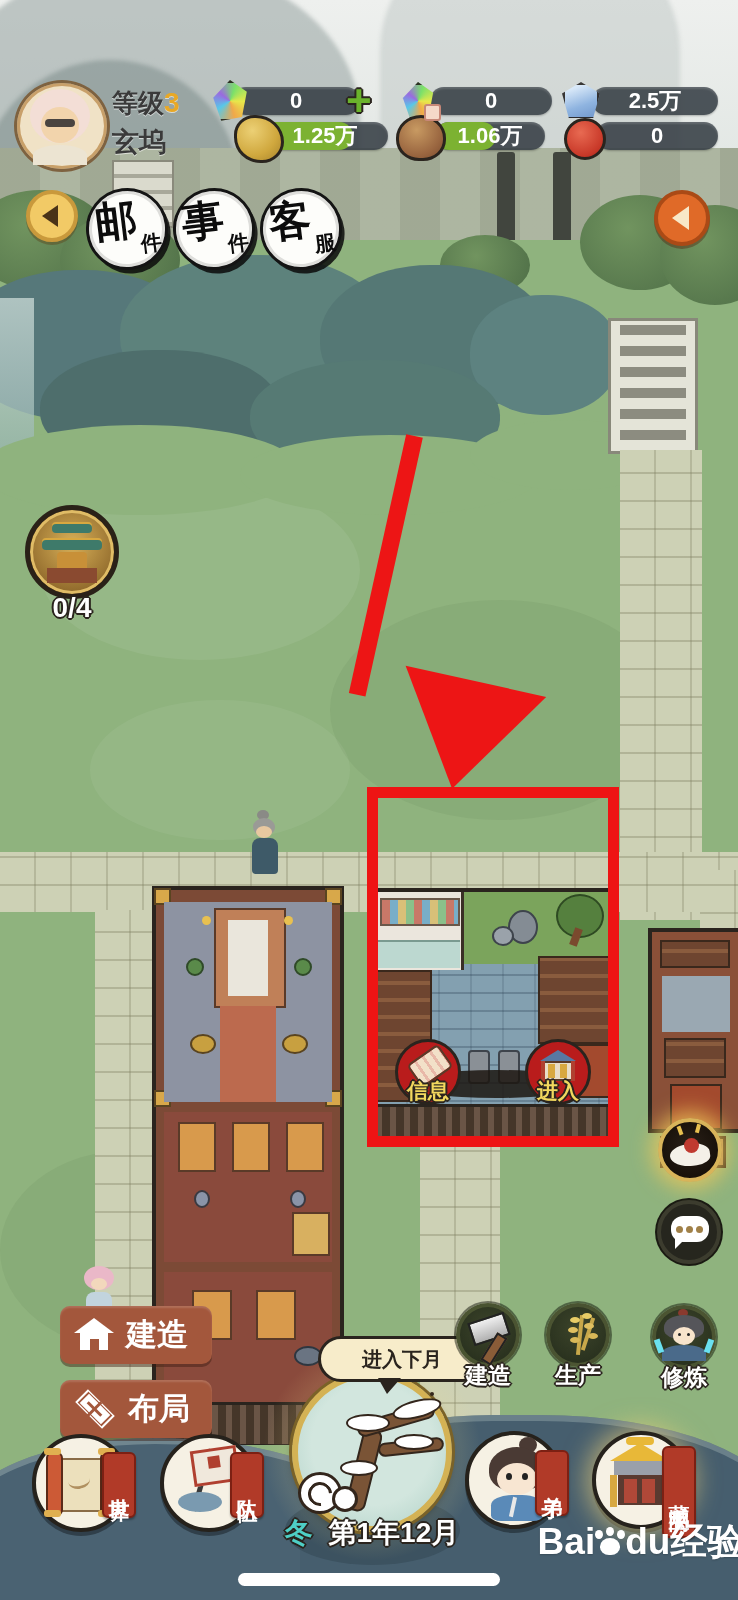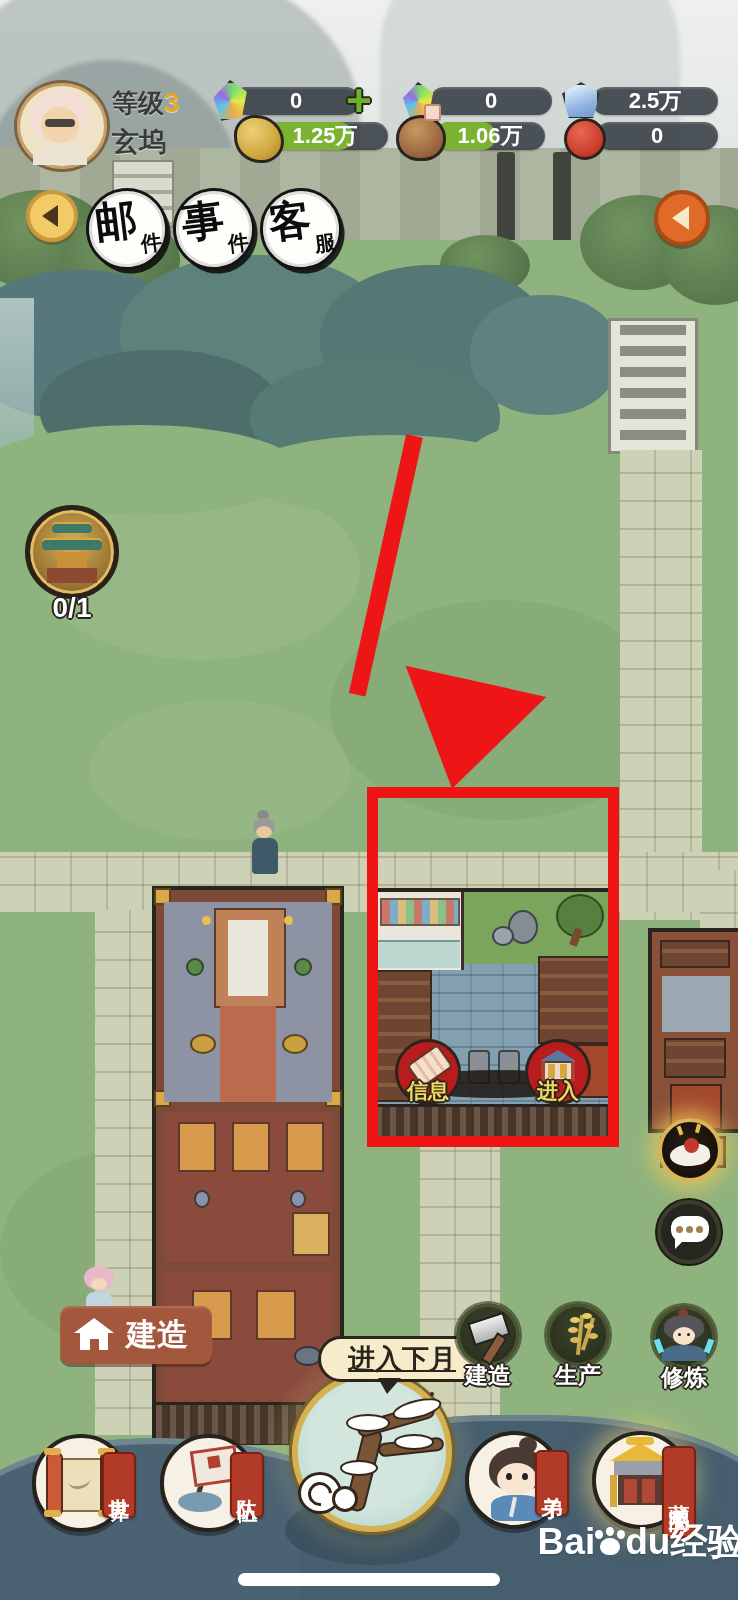--- a/index.html
+++ b/index.html
@@ -268,21 +268,21 @@
   </div>
 
   <div class="abs circ" style="left:25px;top:505px;width:94px;height:94px;background:radial-gradient(circle at 50% 40%,#d8b058,#8a6428 80%);border:5px solid #2a2118;box-shadow:inset 0 0 0 3px #e0bc66;box-sizing:border-box;z-index:50;">
     <div style="position:absolute;left:0;top:0;width:100%;height:100%;">
       <div class="abs" style="left:22px;top:14px;width:40px;height:9px;background:#3e7a6a;border-radius:4px;box-shadow:0 -2px 0 #d8a840;"></div>
       <div class="abs" style="left:12px;top:30px;width:60px;height:10px;background:#3e7a6a;border-radius:4px;box-shadow:0 -2px 0 #d8a840;"></div>
       <div class="abs" style="left:27px;top:42px;width:30px;height:20px;background:#c89038;border-radius:4px;"></div>
       <div class="abs" style="left:17px;top:58px;width:50px;height:15px;background:#8a4a30;"></div>
     </div>
   </div>
-  <div class="abs otl" style="left:25px;top:592px;width:94px;text-align:center;font-size:28px;font-weight:bold;color:#fff;z-index:50;">0/1</div>
+  <div class="abs otl" style="left:25px;top:592px;width:94px;text-align:center;font-size:28px;font-weight:bold;color:#fff;z-index:50;">0/4</div>
 
 
   <div class="io-btn" style="left:395px;top:1039px;">
     <div style="position:absolute;left:13px;top:10px;width:34px;height:24px;background:repeating-linear-gradient(90deg,#f2e0c8 0 6px,#e8b8a8 6px 9px);border:2px solid #5a3a28;border-radius:5px;transform:rotate(-35deg);"></div>
     <div class="io-label otl">信息</div>
   </div>
   <div class="io-btn" style="left:525px;top:1039px;">
     <div style="position:absolute;left:12px;top:8px;width:36px;height:34px;">
       <div style="position:absolute;left:0;top:0;width:0;height:0;border-left:18px solid transparent;border-right:18px solid transparent;border-bottom:11px solid #5878a2;"></div>
       <div style="position:absolute;left:3px;top:11px;width:30px;height:20px;background:#e8ddc8;border:2px solid #5a3a28;box-sizing:border-box;"></div>
@@ -315,20 +315,30 @@
     </div>
   </div>
 
   <div class="brown-btn" style="top:1306px;">
     <div style="position:relative;width:40px;height:34px;">
       <div style="position:absolute;left:0;top:0;width:0;height:0;border-left:20px solid transparent;border-right:20px solid transparent;border-bottom:15px solid #fff;"></div>
       <div style="position:absolute;left:6px;top:15px;width:28px;height:17px;background:#fff;"></div>
       <div style="position:absolute;left:16px;top:21px;width:9px;height:11px;background:#a3573c;"></div>
     </div>
     <span>建造</span>
+  </div>
+  <div class="brown-btn" style="top:1380px;">
+    <div style="position:relative;width:42px;height:34px;">
+      <div style="position:absolute;left:4px;top:4px;width:34px;height:26px;transform:rotate(45deg) scaleY(.6);background:
+        conic-gradient(#fff 0 25%,#a3573c 0 0) 0 0/ 50% 50%, #fff;outline:2px solid #fff;
+        background-image:linear-gradient(#fff,#fff);box-shadow:inset 0 0 0 2px #a3573c;"></div>
+      <div style="position:absolute;left:19px;top:1px;width:3px;height:32px;background:#a3573c;transform:rotate(45deg) scaleY(.6);"></div>
+      <div style="position:absolute;left:19px;top:1px;width:3px;height:32px;background:#a3573c;transform:rotate(-45deg) scaleY(.6);"></div>
+    </div>
+    <span>布局</span>
   </div>
 
   <div class="abs circ" style="left:262px;top:1342px;width:220px;height:220px;background:radial-gradient(circle,rgba(240,220,140,.55),rgba(240,220,140,0) 70%);z-index:32;"></div>
   <div class="abs circ" style="left:292px;top:1372px;width:160px;height:160px;background:radial-gradient(circle at 50% 45%,#d2e6de 55%,#aed0c6);border:6px solid #d4b254;box-shadow:0 0 0 3px #7a6228,0 4px 8px rgba(0,0,0,.3);box-sizing:border-box;z-index:33;">
     <div style="position:absolute;left:0;top:0;width:100%;height:100%;">
       <div class="abs" style="left:56px;top:50px;width:16px;height:80px;background:#7a5436;border:2px solid #33261c;border-radius:8px;transform:rotate(14deg);"></div>
       <div class="abs" style="left:58px;top:34px;width:76px;height:12px;background:#7a5436;border:2px solid #33261c;border-radius:8px;transform:rotate(-16deg);"></div>
       <div class="abs" style="left:80px;top:62px;width:62px;height:10px;background:#7a5436;border:2px solid #33261c;border-radius:8px;transform:rotate(-6deg);"></div>
       <div class="abs" style="left:48px;top:36px;width:40px;height:14px;background:#fff;border:2px solid #33261c;border-radius:50%;"></div>
       <div class="abs" style="left:94px;top:22px;width:46px;height:14px;background:#fff;border:2px solid #33261c;border-radius:50%;transform:rotate(-14deg);"></div>
@@ -336,23 +346,27 @@
       <div class="abs" style="left:96px;top:56px;width:36px;height:12px;background:#fff;border:2px solid #33261c;border-radius:50%;"></div>
       <div class="abs circ" style="left:132px;top:14px;width:4px;height:4px;background:#33261c;"></div>
     </div>
     <div>
       <div class="abs circ" style="left:0px;top:94px;width:44px;height:42px;background:#fff;border:3px solid #33261c;box-sizing:border-box;"></div>
       <div class="abs circ" style="left:34px;top:108px;width:26px;height:26px;background:#fff;border:3px solid #33261c;box-sizing:border-box;"></div>
       <div class="abs circ" style="left:10px;top:104px;width:18px;height:18px;border:3px solid #33261c;border-right-color:transparent;transform:rotate(40deg);"></div>
     </div>
   </div>
   <div class="abs" style="left:318px;top:1336px;width:168px;height:46px;background:#f7ecca;border:3px solid #2a241e;border-radius:23px;box-sizing:border-box;z-index:35;display:flex;align-items:center;justify-content:center;">
-    <span style="font-size:27px;font-weight:bold;color:#2a241e;text-decoration:underline;">进入下月</span>
+    <span style="font-size:20px;font-weight:bold;color:#2a241e;">进入下月</span>
   </div>
   <div class="abs" style="left:378px;top:1378px;width:0;height:0;border-left:9px solid transparent;border-right:14px solid transparent;border-top:16px solid #2a241e;z-index:35;"></div>
+  <div class="abs" style="left:252px;top:1514px;width:240px;text-align:center;font-size:28px;font-weight:bold;z-index:36;">
+    <span class="otl" style="color:#4ecfc6;">冬</span>
+    <span class="otl" style="color:#fff;margin-left:8px;">第1年12月</span>
+  </div>
 
   <div class="act-circ" style="left:456px;top:1303px;">
     <div>
       <div class="abs" style="left:10px;top:10px;width:34px;height:20px;background:linear-gradient(180deg,#f0f0f0,#b0b0b0);border:2px solid #222;transform:rotate(-18deg);"></div>
       <div class="abs" style="left:28px;top:26px;width:8px;height:28px;background:#8a5c38;border:2px solid #222;transform:rotate(32deg);"></div>
     </div>
   </div>
   <div class="act-label otl" style="left:448px;top:1360px;">建造</div>
   <div class="act-circ" style="left:546px;top:1303px;">
     <div>

